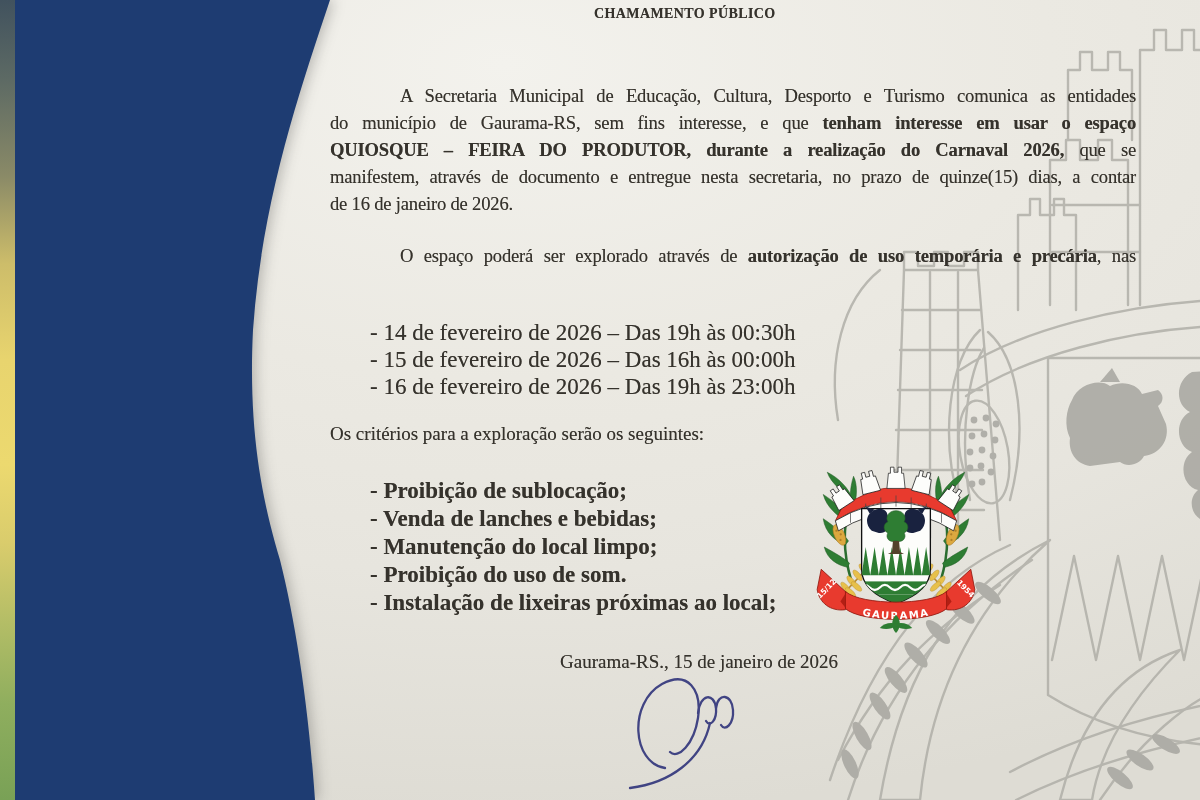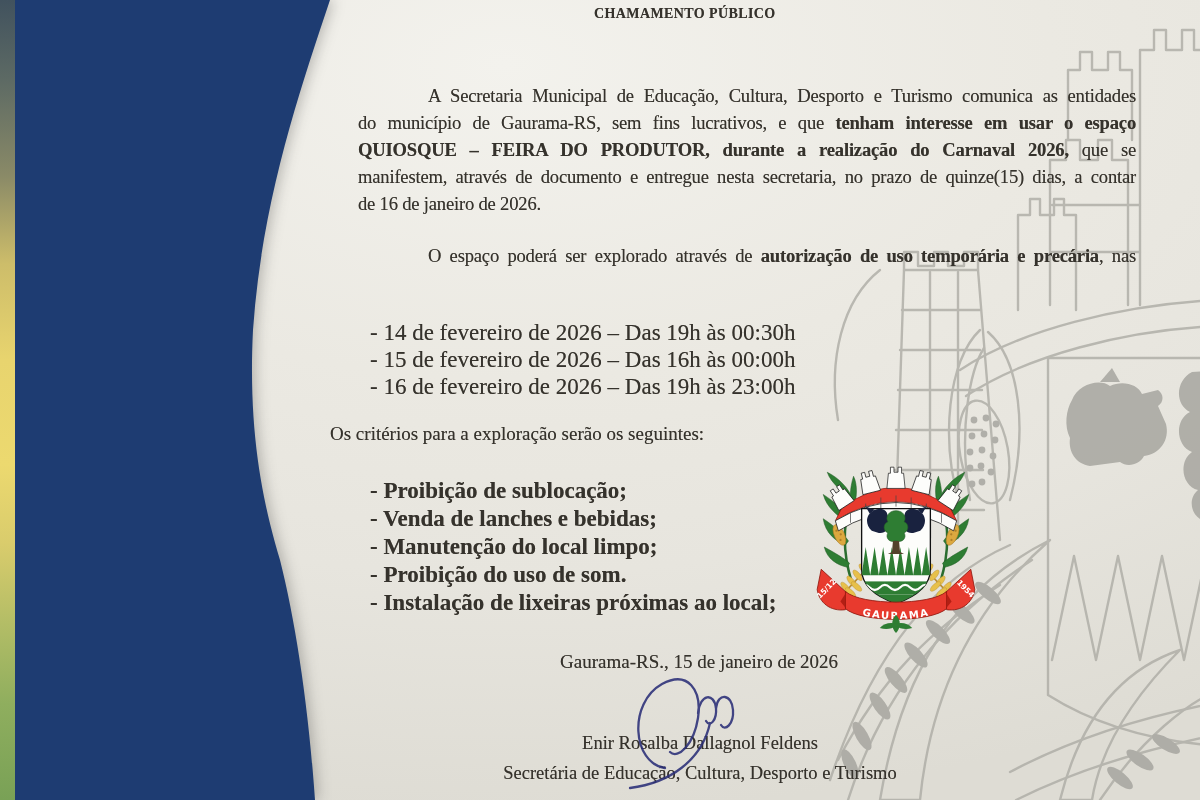--- a/index.html
+++ b/index.html
@@ -19,21 +19,21 @@
   
   .crest{position:absolute;left:815px;top:450px;width:162px;height:187px;z-index:10;}
   
   .sig{position:absolute;left:570px;top:668px;width:210px;height:128px;z-index:25;}
   
   .doc{position:absolute;inset:0;z-index:15;color:#35322c;
        text-shadow:0 0 .5px rgba(60,54,46,.55);}
   .doc .abs{position:absolute;}
   .title{left:594px;top:6px;font-size:14px;font-weight:bold;letter-spacing:.4px;}
   .para{left:330px;width:806px;font-size:18.6px;letter-spacing:-0.2px;}
-  .para .line{height:27px;line-height:27px;text-align:justify;text-align-last:justify;margin-left:28px;}
+  .para .line{height:27px;line-height:27px;text-align:justify;text-align-last:justify;}
   .para .line.last{text-align-last:left;}
   .para .line:first-child{text-indent:70px;}
   .p1{top:82px;}
   .p2{top:242px;}
   .b, .para .b{font-weight:bold;}
   .list{left:330px;font-size:23px;margin-left:40px;}
   .schedule{top:319px;}
   .schedule .item{height:27px;line-height:27px;}
   .crit-head{left:330px;top:423px;font-size:19px;}
   .criteria{top:477px;font-weight:bold;}
@@ -117,21 +117,21 @@
         <ellipse cx="540" cy="778" rx="6" ry="16" transform="rotate(-50 540 778)"></ellipse>
       </g>
     </g>
   </svg>
 
   <div class="doc">
     <div class="abs title">CHAMAMENTO PÚBLICO</div>
 
     <div class="abs para p1">
         <div class="line"><span>A Secretaria Municipal de Educação, Cultura, Desporto e Turismo comunica as entidades</span></div>
-        <div class="line"><span>do município de Gaurama-RS, sem fins lucrativos, e que </span><span class="b">tenham interesse em usar o espaço</span></div>
+        <div class="line"><span>do município de Gaurama-RS, sem fins interesse, e que </span><span class="b">tenham interesse em usar o espaço</span></div>
         <div class="line"><span class="b">QUIOSQUE – FEIRA DO PRODUTOR, durante a realização do Carnaval 2026,</span><span> que se</span></div>
         <div class="line"><span>manifestem, através de documento e entregue nesta secretaria, no prazo de quinze(15) dias, a contar</span></div>
         <div class="line last"><span>de 16 de janeiro de 2026.</span></div>
       </div>
     <div class="abs para p2">
         <div class="line"><span>O espaço poderá ser explorado através de </span><span class="b">autorização de uso temporária e precária</span><span>, nas</span></div>
       </div>
 
     <div class="abs list schedule">
         <div class="item">- 14 de fevereiro de 2026 – Das 19h às 00:30h</div>
@@ -144,24 +144,20 @@
     <div class="abs list criteria">
         <div class="item">- Proibição de sublocação;</div>
         <div class="item">- Venda de lanches e bebidas;</div>
         <div class="item">- Manutenção do local limpo;</div>
         <div class="item">- Proibição do uso de som.</div>
         <div class="item">- Instalação de lixeiras próximas ao local;</div>
       </div>
 
     <div class="abs dateline">Gaurama-RS., 15 de janeiro de 2026</div>
 
-    <div class="abs names">
-      <div>Enir Rosalba Dallagnol Feldens</div>
-      <div class="role">Secretária de Educação, Cultura, Desporto e Turismo</div>
-    </div>
   </div>
 
   <svg class="crest" viewBox="0 0 160 185">
     <defs>
       <clipPath id="shieldClip">
           <path d="M46,58 H114 V118 Q114,140 80,152 Q46,140 46,118 Z"></path>
         </clipPath>
       <path id="tw" d="M-9,0 L-7.5,-15 H-5.5 V-21 H-2 V-16 H2 V-21 H5.5 V-15 H7.5 L9,0 Z"></path>
       <path id="rb" d="M36,159 C52,170 108,170 124,159"></path>
     </defs>

